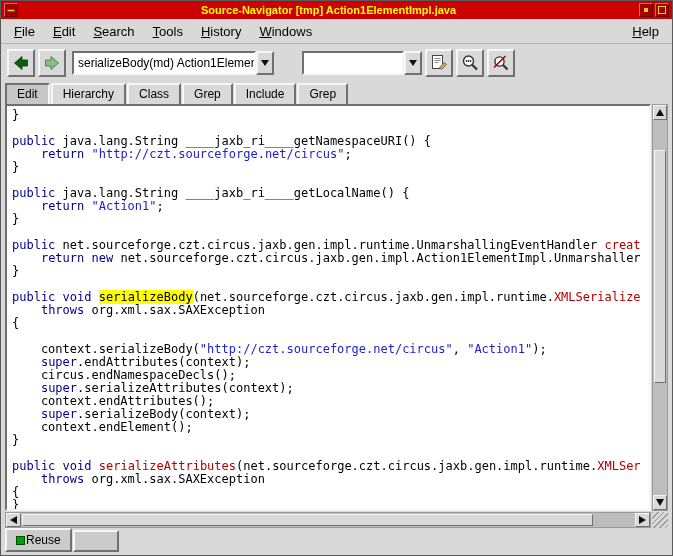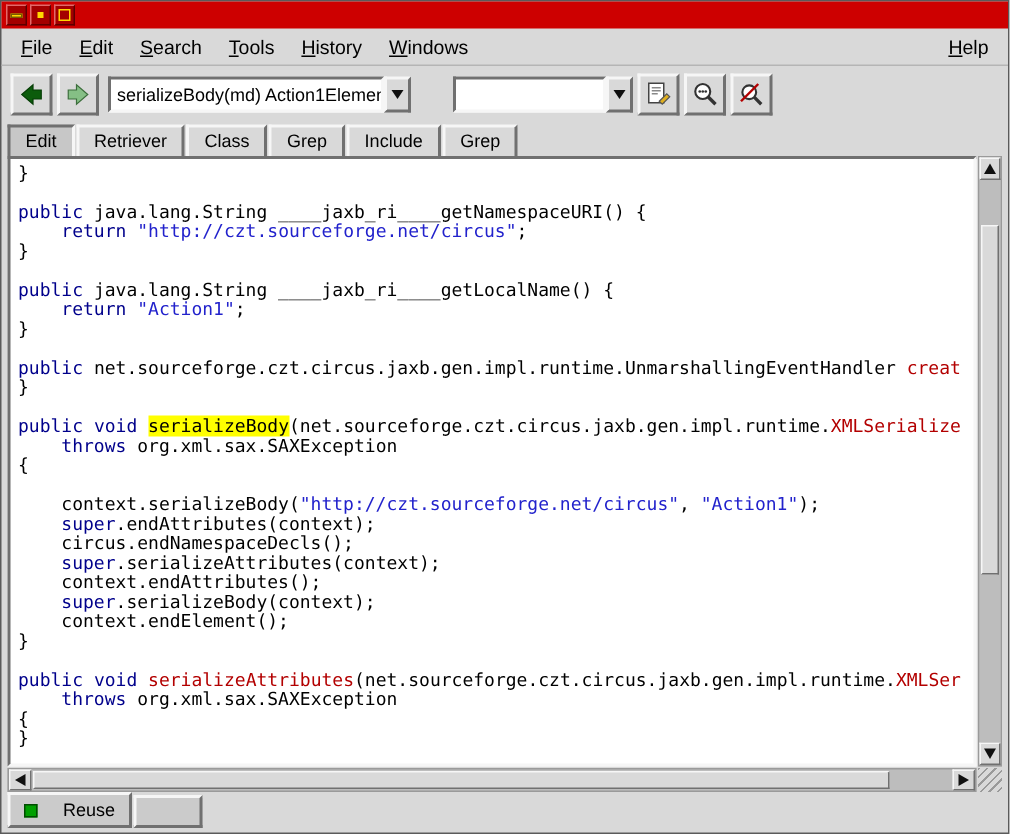--- a/index.html
+++ b/index.html
@@ -60,34 +60,35 @@
   .corner{flex:0 0 16px;width:16px;margin-left:1px;background:var(--c-ui_bg,#d9d9d9);background-image:repeating-linear-gradient(135deg,#9a9a9a 0 1px,transparent 1px 4px);}
   .arr{width:0;height:0;}
   .arr.up{border-left:4px solid transparent;border-right:4px solid transparent;border-bottom:7px solid #101010;}
   .arr.down{border-left:4px solid transparent;border-right:4px solid transparent;border-top:7px solid #101010;}
   .arr.left{border-top:4px solid transparent;border-bottom:4px solid transparent;border-right:7px solid #101010;}
   .arr.right{border-top:4px solid transparent;border-bottom:4px solid transparent;border-left:7px solid #101010;}
 
   
   .statusbar{flex:0 0 27px;height:27px;display:flex;align-items:flex-end;padding:2px 4px 3px;}
   .status-tabs{display:flex;align-items:flex-end;}
-  .status-tab{display:flex;align-items:center;gap:17px;font-size:12px;padding:3px 9px;background:#cbcbcb;border:2px solid;border-color:#f6f6f6 #707070 #707070 #f6f6f6;margin-right:1px;cursor:default;}
+  .status-tab{display:flex;align-items:center;gap:1px;font-size:12px;padding:3px 9px;background:#cbcbcb;border:2px solid;border-color:#f6f6f6 #707070 #707070 #f6f6f6;margin-right:1px;cursor:default;}
   .status-tab.active{background:var(--c-ui_bg,#d9d9d9);}
   .status-tab.empty{width:46px;height:22px;}
   .indicator{width:9px;height:9px;background:var(--c-indicator_green,#00a000);border:1px solid #004d00;}
 </style>
 </head>
 <body>
 
 <div class="window">
 
   <div class="titlebar">
     <div class="tb-btn">
       <span class="wm-glyph"></span>
     </div>
+    <div class="title-text">Source-Navigator [tmp] Action1ElementImpl.java</div>
     <div class="tb-btn">
       <span class="dot-glyph"></span>
     </div>
     <div class="tb-btn">
       <span class="max-glyph"></span>
     </div>
   </div>
 
   <div class="menubar">
     <div class="menu-items">
@@ -151,41 +152,42 @@
       <svg width="18" height="18" viewBox="0 0 18 18">
         <circle cx="7.5" cy="7.5" r="4.6" fill="#ffffff" stroke="#333" stroke-width="1.4"></circle>
         <line x1="10.8" y1="10.8" x2="15.5" y2="15.5" stroke="#333" stroke-width="2.2"></line>
         <line x1="2" y1="13.5" x2="13.5" y2="2" stroke="#b30000" stroke-width="1.6"></line>
       </svg>
     </button>
   </div>
 
   <div class="tabbar">
       <div class="tab active">Edit</div>
-      <div class="tab">Retriever</div>
+      <div class="tab">Hierarchy</div>
       <div class="tab">Class</div>
       <div class="tab">Grep</div>
       <div class="tab">Include</div>
       <div class="tab">Grep</div>
     </div>
 
   <div class="main-frame">
     <div class="editor-wrap">
       <div class="code-area">
           <div class="code-line"><span class="tk-p">}</span></div>
           <div class="code-line">&nbsp;</div>
           <div class="code-line"><span class="tk-k">public</span><span class="tk-p"> java.lang.String ____jaxb_ri____getNamespaceURI() {</span></div>
           <div class="code-line"><span class="tk-p">    </span><span class="tk-k">return</span><span class="tk-p"> </span><span class="tk-s">"http://czt.sourceforge.net/circus"</span><span class="tk-p">;</span></div>
           <div class="code-line"><span class="tk-p">}</span></div>
           <div class="code-line">&nbsp;</div>
           <div class="code-line"><span class="tk-k">public</span><span class="tk-p"> java.lang.String ____jaxb_ri____getLocalName() {</span></div>
           <div class="code-line"><span class="tk-p">    </span><span class="tk-k">return</span><span class="tk-p"> </span><span class="tk-s">"Action1"</span><span class="tk-p">;</span></div>
           <div class="code-line"><span class="tk-p">}</span></div>
           <div class="code-line">&nbsp;</div>
           <div class="code-line"><span class="tk-k">public</span><span class="tk-p"> net.sourceforge.czt.circus.jaxb.gen.impl.runtime.UnmarshallingEventHandler </span><span class="tk-r">creat</span></div>
+          <div class="code-line"><span class="tk-p">    </span><span class="tk-k">return</span><span class="tk-p"> </span><span class="tk-k">new</span><span class="tk-p"> net.sourceforge.czt.circus.jaxb.gen.impl.Action1ElementImpl.Unmarshaller</span></div>
           <div class="code-line"><span class="tk-p">}</span></div>
           <div class="code-line">&nbsp;</div>
           <div class="code-line"><span class="tk-k">public</span><span class="tk-p"> </span><span class="tk-k">void</span><span class="tk-p"> </span><span class="tk-hl">serializeBody</span><span class="tk-p">(net.sourceforge.czt.circus.jaxb.gen.impl.runtime.</span><span class="tk-r">XMLSerialize</span></div>
           <div class="code-line"><span class="tk-p">    </span><span class="tk-k">throws</span><span class="tk-p"> org.xml.sax.SAXException</span></div>
           <div class="code-line"><span class="tk-p">{</span></div>
           <div class="code-line">&nbsp;</div>
           <div class="code-line"><span class="tk-p">    context.serializeBody(</span><span class="tk-s">"http://czt.sourceforge.net/circus"</span><span class="tk-p">, </span><span class="tk-s">"Action1"</span><span class="tk-p">);</span></div>
           <div class="code-line"><span class="tk-p">    </span><span class="tk-k">super</span><span class="tk-p">.endAttributes(context);</span></div>
           <div class="code-line"><span class="tk-p">    circus.endNamespaceDecls();</span></div>
           <div class="code-line"><span class="tk-p">    </span><span class="tk-k">super</span><span class="tk-p">.serializeAttributes(context);</span></div>

